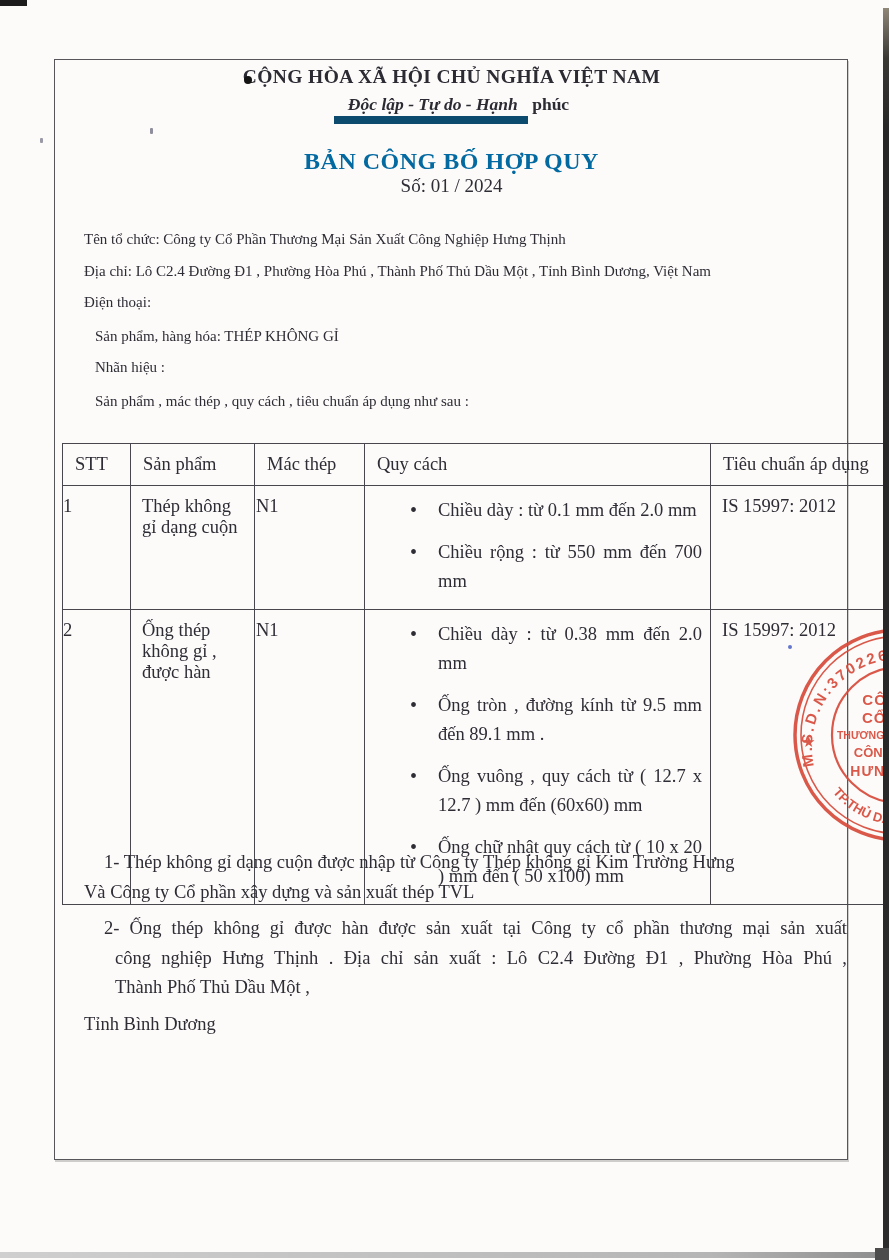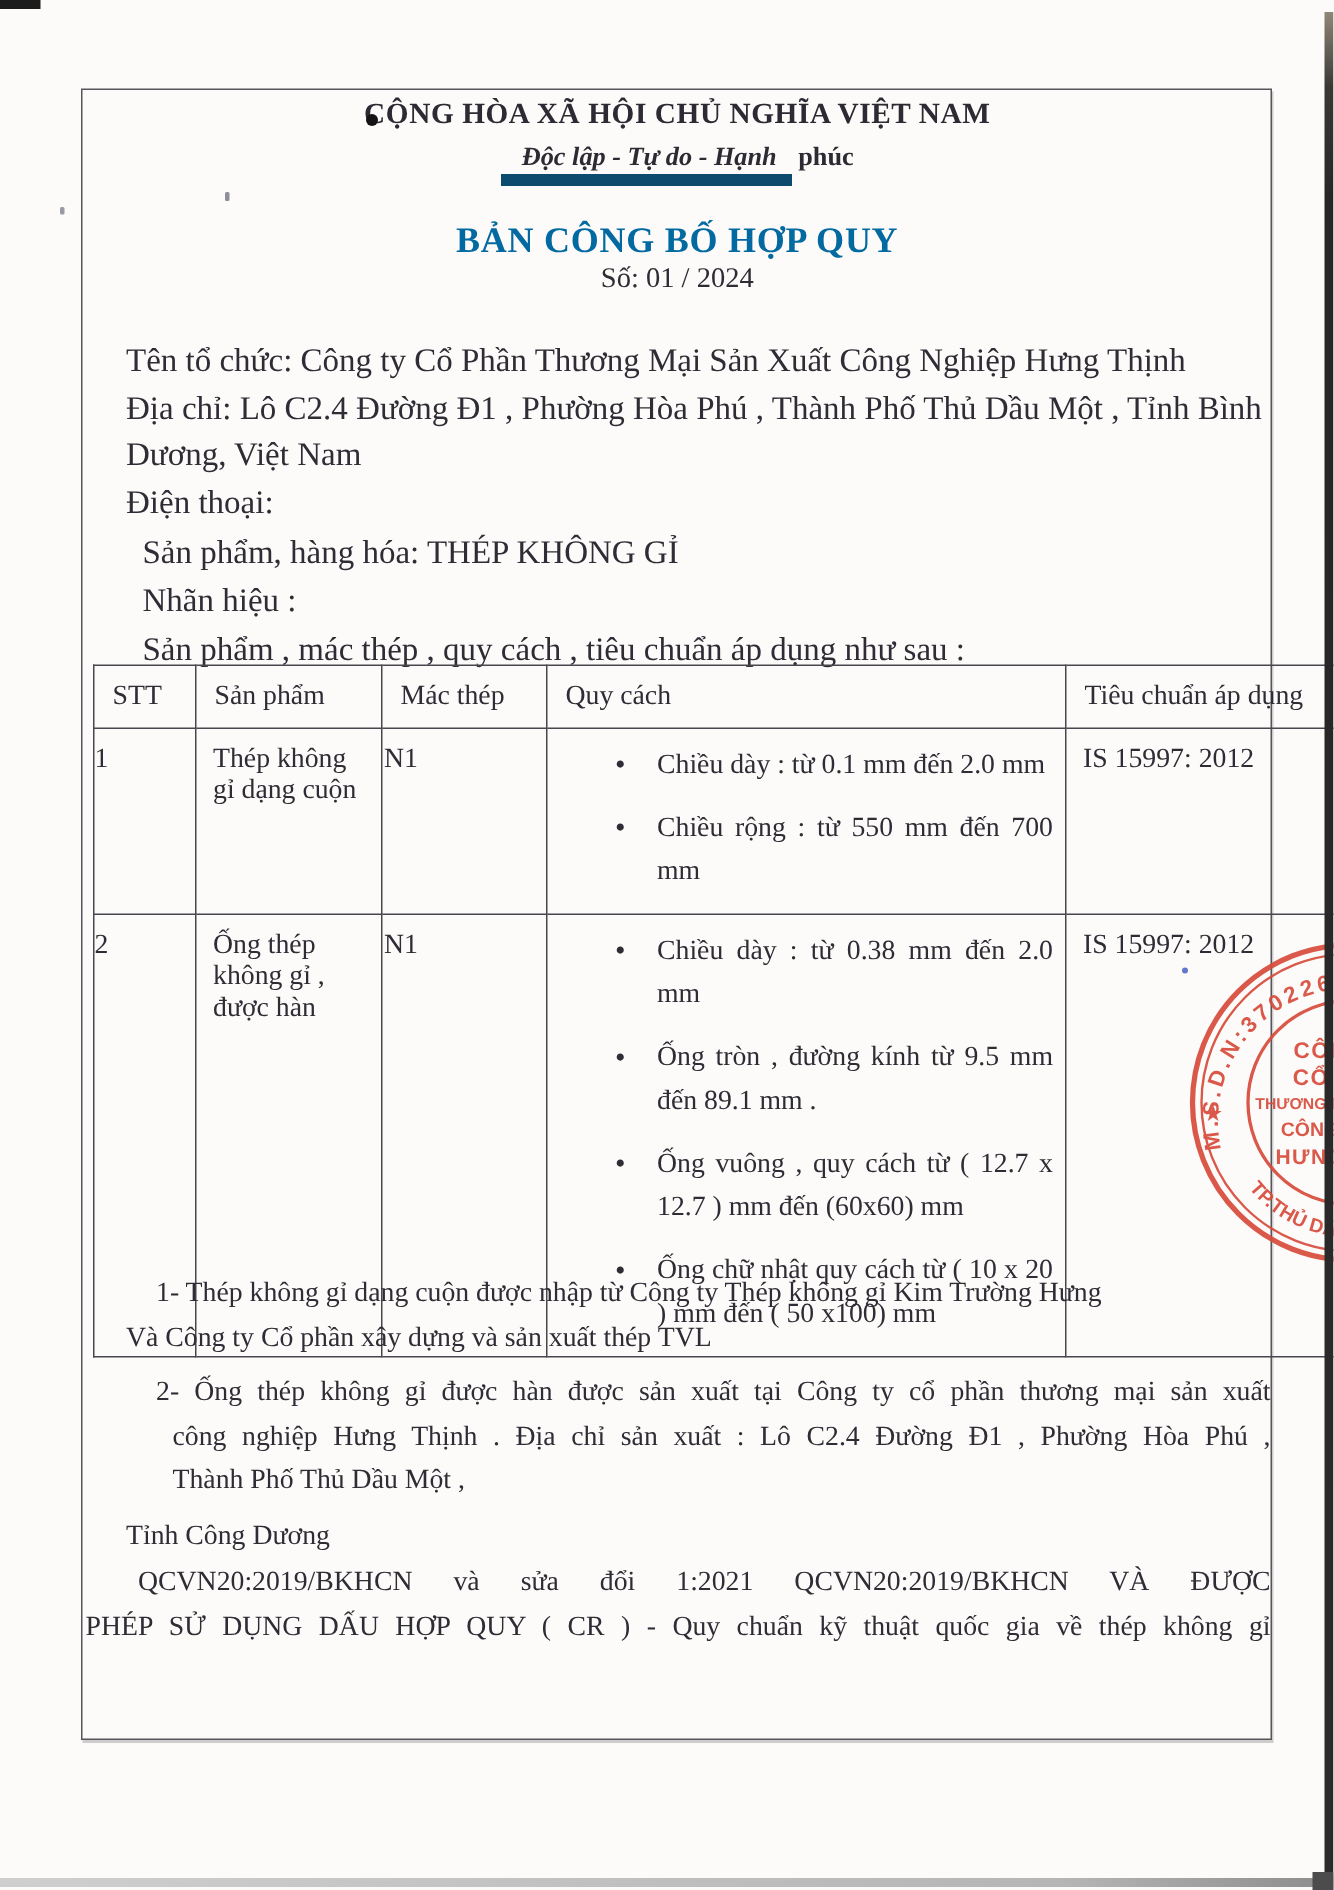--- a/index.html
+++ b/index.html
@@ -17,21 +17,21 @@
     background:transparent;
   }
   
   .header{position:absolute;left:54px;top:66px;width:795px;text-align:center;}
   .national-title{font-size:19.5px;font-weight:bold;letter-spacing:.4px;color:#2c2b33;}
   .motto{font-size:17.5px;font-weight:bold;margin-top:6px;color:#2c2b33;}
   .motto .uline{border-bottom:8px solid #0c4a6e;padding:0 10px 2px 14px;font-style:italic;}
   .doc-title{font-size:24px;font-weight:bold;letter-spacing:.5px;margin-top:33px;color:#0369a1;}
   .doc-number{font-size:19px;}
   
-  .info{position:absolute;left:84px;top:224px;width:763px;font-size:22px;line-height:31.5px;}
+  .info{position:absolute;left:84px;top:224px;width:763px;font-size:15px;line-height:31.5px;}
   .info .line{margin:0;}
   .indented{padding-left:11px;}
   .bold{font-weight:normal;}
   .info .gap{height:2px;}
   
   table.spec{
     position:absolute;left:62px;top:443px;width:775px;
     border-collapse:collapse;table-layout:fixed;
     font-size:18.5px;color:#2e2d35;
   }
@@ -150,25 +150,21 @@
 <div class="notes">
   <div class="note-block">
     <div class="nline ind1">1- Thép không gỉ dạng cuộn được nhập từ Công ty Thép không gỉ Kim Trường Hưng</div>
     <div class="nline">Và Công ty Cổ phần xây dựng và sản xuất thép TVL</div>
   </div>
   <div class="note-block">
     <div class="nline ind1 jst">2- Ống thép không gỉ được hàn được sản xuất tại Công ty cổ phần thương mại sản xuất</div>
     <div class="nline ind2 jst">công nghiệp Hưng Thịnh . Địa chỉ sản xuất : Lô C2.4 Đường Đ1 , Phường Hòa Phú ,</div>
     <div class="nline ind2">Thành Phố Thủ Dầu Một ,</div>
   </div>
-  <div class="nline">Tỉnh Công Dương</div>
-  <div class="conformity" style="margin-top:2px;">
-    <div class="nline conf-l1">QCVN20:2019/BKHCN và sửa đổi 1:2021 QCVN20:2019/BKHCN VÀ ĐƯỢC</div>
-    <div class="nline conf-l2">PHÉP SỬ DỤNG DẤU HỢP QUY ( CR ) -  Quy chuẩn kỹ thuật quốc gia về thép không gỉ</div>
-  </div>
+  <div class="nline">Tỉnh Bình Dương</div>
 </div>
 
 <svg class="stamp" viewBox="0 0 260 260" aria-hidden="true">
   <circle cx="130" cy="130" r="105" fill="none" stroke="#d84b3b" stroke-width="3.5"></circle>
   <circle cx="130" cy="130" r="99" fill="none" stroke="#d84b3b" stroke-width="1.6"></circle>
   <circle cx="130" cy="130" r="68" fill="none" stroke="#d84b3b" stroke-width="2.2"></circle>
   <defs>
     <path id="arcTop" d="M 45 165 A 88 88 0 1 1 215 165"></path>
     <path id="arcBottom" d="M 53 172 A 86 86 0 0 0 207 172"></path>
   </defs>

